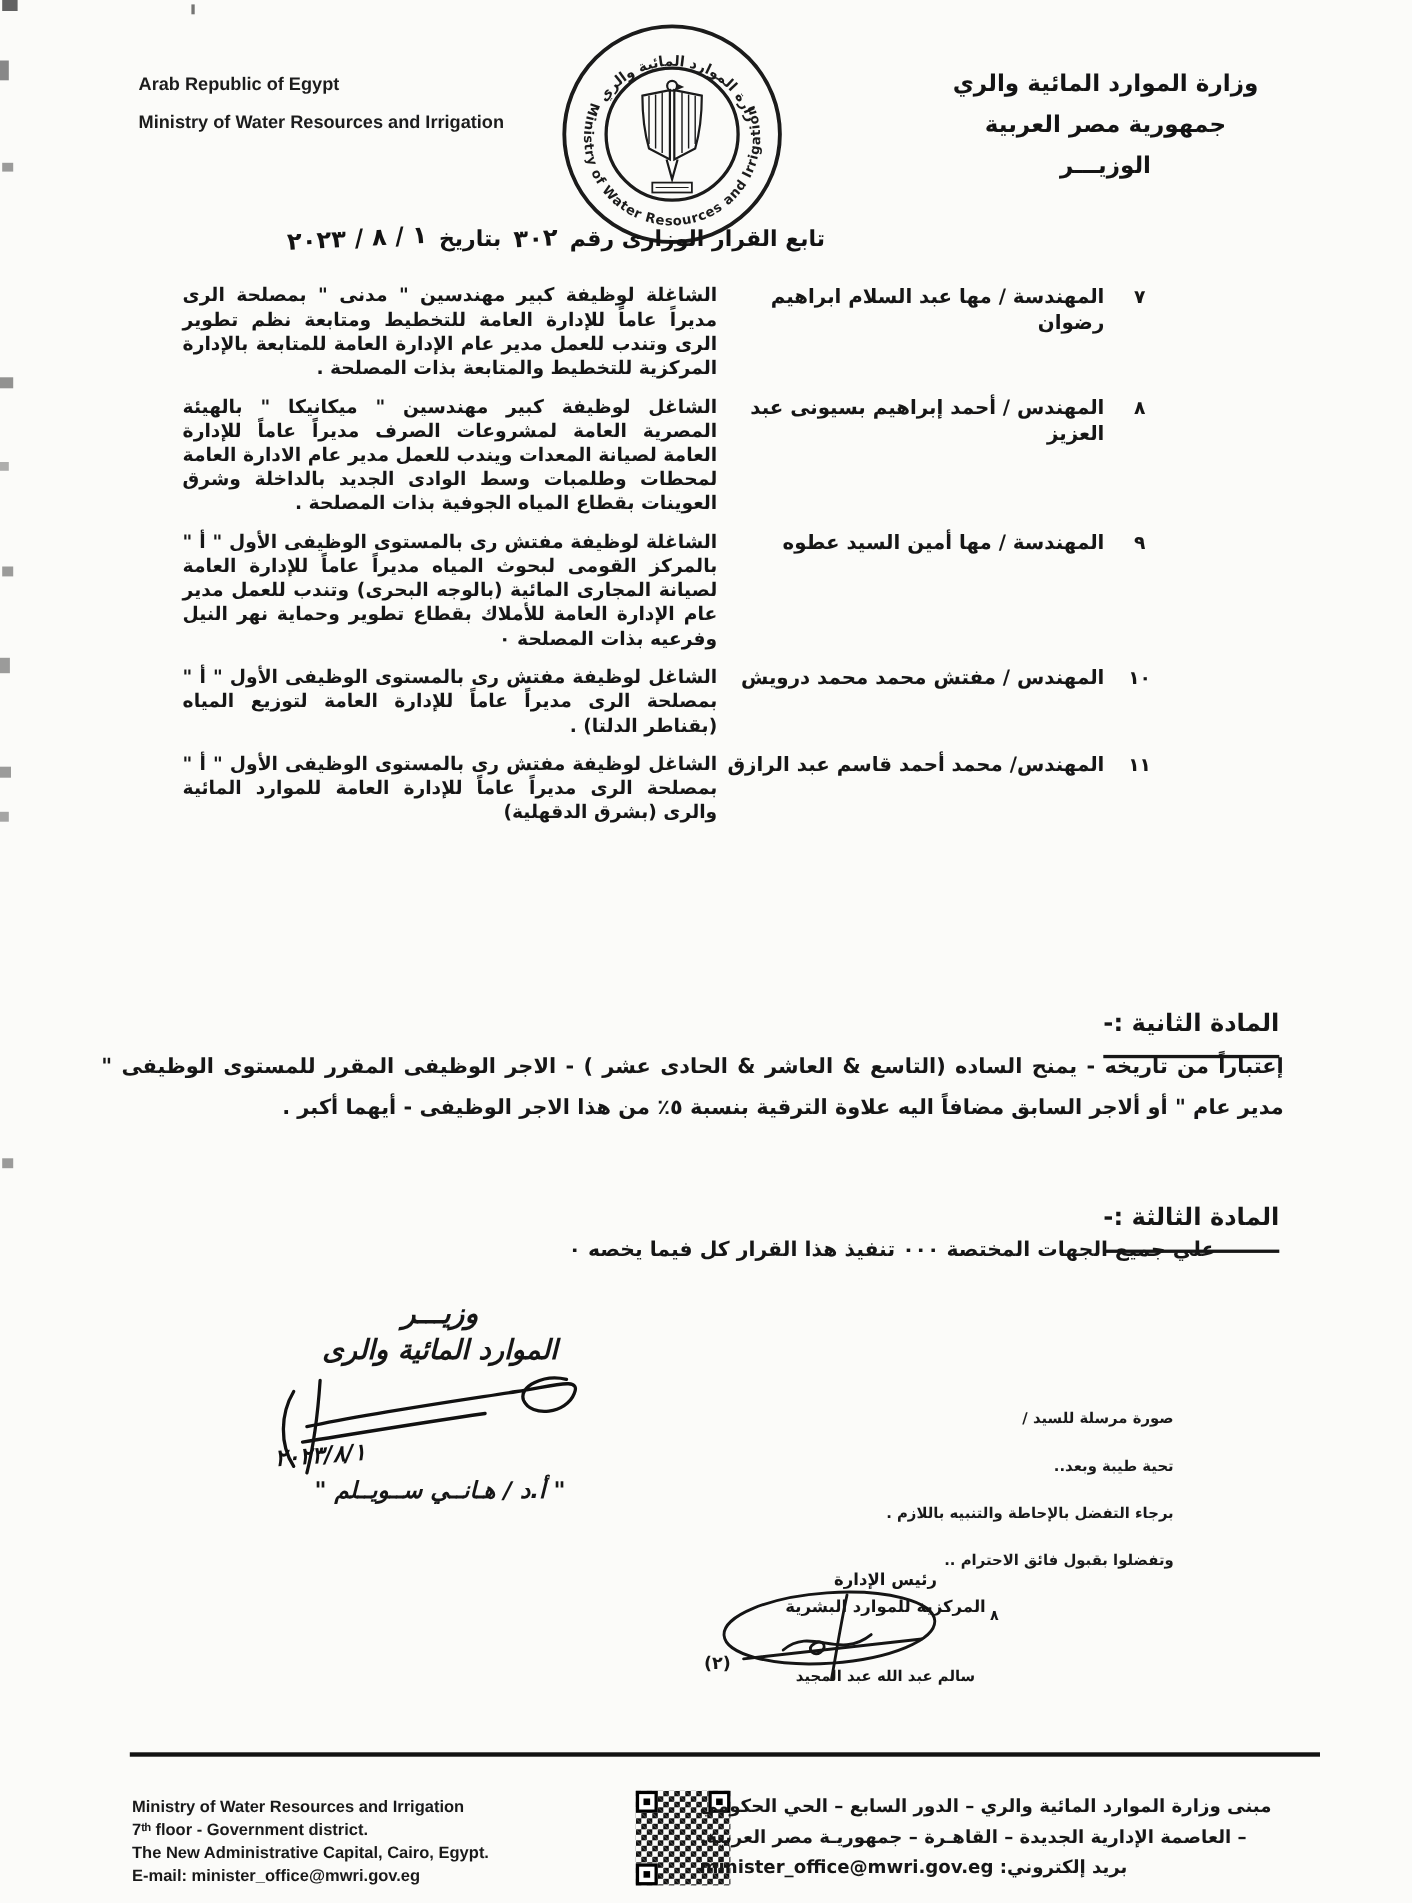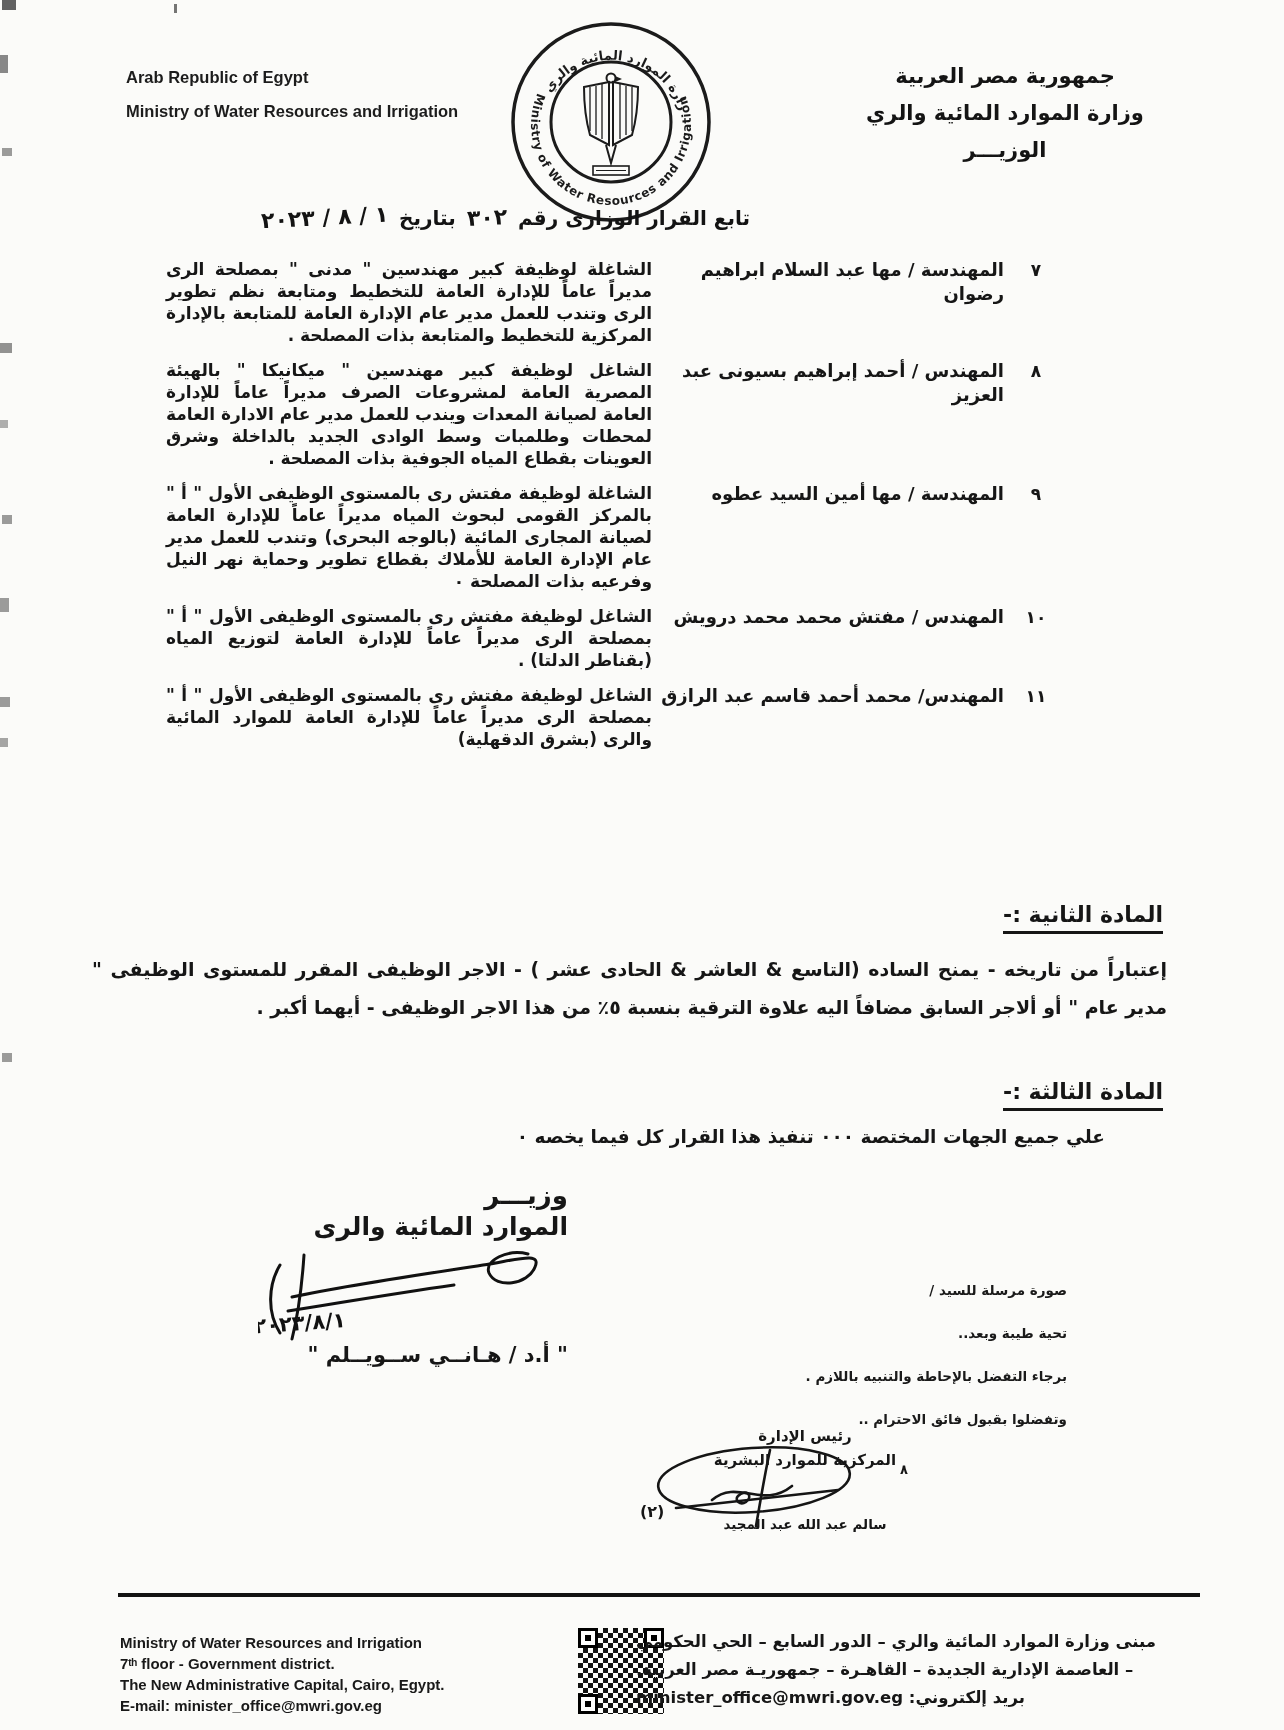--- a/index.html
+++ b/index.html
@@ -35,35 +35,35 @@
   
   .items { left:166px; top:258px; width:902px; direction:rtl; }
   .item-row { display:flex; margin-bottom:13px; }
   .item-num { width:64px; font-size:17px; font-weight:bold; text-align:center; padding-top:2px; }
   .item-name { width:352px; font-size:18px; font-weight:bold; text-align:right; line-height:24px; }
   .item-desc { flex:1; font-size:17px; font-weight:bold; text-align:justify; line-height:22px; }
 
   
   .art-h {
     direction:rtl; font-weight:bold; font-size:22px;
-    border-bottom:3.5px solid #161616; padding-bottom:4px; display:inline-block;
+    border-bottom:3.5px solid #161616; padding-bottom:16px; display:inline-block;margin-top:16px;
   }
   .art2-h { right:121px; top:902px; }
   .art2-p {
     left:92px; top:950px; width:1075px; direction:rtl;
     font-weight:bold; font-size:19px; line-height:38px; text-align:justify;
   }
   .art3-h { right:121px; top:1079px; }
   .art3-p {
     right:179px; top:1126px; width:740px; direction:rtl;
     font-weight:bold; font-size:18.5px; text-align:right;
   }
 
   
-  .minister { left:232px; top:1180px; width:336px; text-align:right; direction:rtl; }
+  .minister { left:232px; top:1180px; width:336px; text-align:center; direction:rtl;font-style:italic; }
   .minister .t1 { font-size:26px; font-weight:bold; letter-spacing:1px; }
   .minister .t2 { font-size:25px; font-weight:bold; margin-top:2px; }
   .minister .sig { width:310px; height:112px; margin-top:-6px; }
   .minister .nm { font-size:21px; font-weight:bold; white-space:nowrap; margin-top:-8px; }
 
   
   .copy-note { right:217px; top:1282px; width:310px; direction:rtl; text-align:right; }
   .copy-note div { font-size:13.5px; font-weight:bold; margin-bottom:27px; color:#1a1a1a; }
 
   
@@ -136,22 +136,22 @@
     <path d="M133,71 L108,66 L108,129 L127,119 C131,105 133,89 133,71 Z"></path>
     <path d="M85,71 V115 M91,70 V119 M97,68 V123" stroke-width="1.3"></path>
     <path d="M127,71 V115 M121,70 V119 M115,68 V123" stroke-width="1.3"></path>
     <path d="M101,129 L106,147 L111,129"></path>
     <rect x="88" y="150" width="36" height="9" stroke-width="1.6"></rect>
     <path d="M91,154.5 h30" stroke-width="1"></path>
   </g>
 </svg>
 
 <div class="abs hdr-ar">
+  <div>وزارة الموارد المائية والري</div>
   <div>جمهورية مصر العربية</div>
-  <div>وزارة الموارد المائية والري</div>
   <div>الوزيـــر</div>
 </div>
 
 <div class="abs decree">
   <span>تابع القرار الوزارى رقم</span>
   <span class="hand">٣٠٢</span>
   <span>بتاريخ</span>
   <span class="hand">١ / ٨ / ٢٠٢٣</span>
 </div>
 

